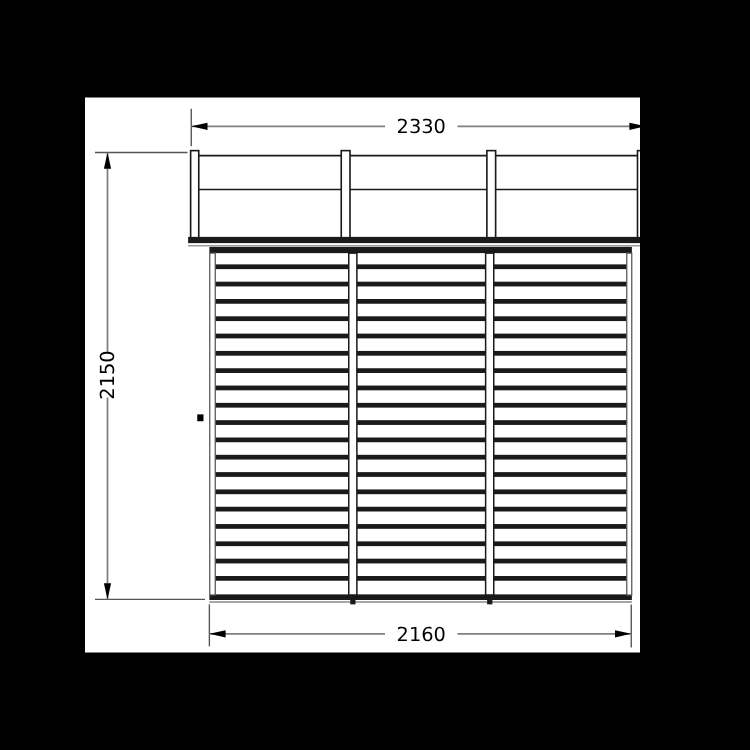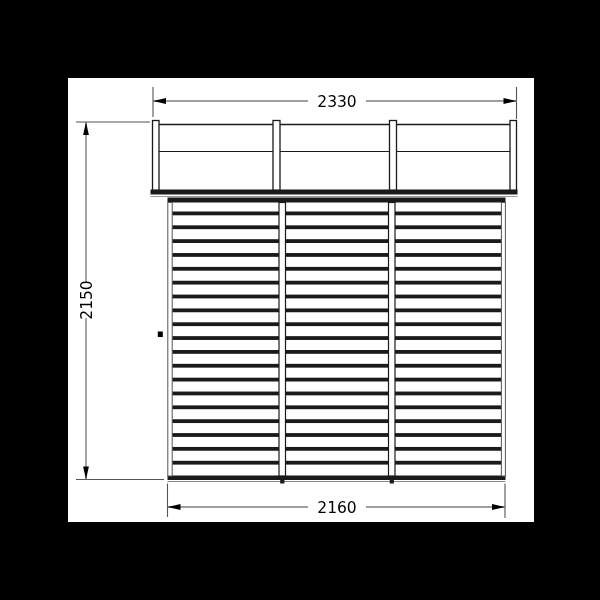--- a/index.html
+++ b/index.html
@@ -5,21 +5,21 @@
   html, body {
     margin: 0;
     padding: 0;
     background: #000;
     width: 600px;
     height: 600px;
     font-family: "DejaVu Sans", "Liberation Sans", sans-serif;
   }
   .stage {
     position: relative;
-    width: 600px;
+    width: 512px;
     height: 600px;
     background: #000;
     overflow: hidden;
   }
   svg { position: absolute; top: 0; left: 0; }
   text {
     font-family: "DejaVu Sans", "Liberation Sans", sans-serif;
     font-size: 15.5px;
     fill: #000;
   }

